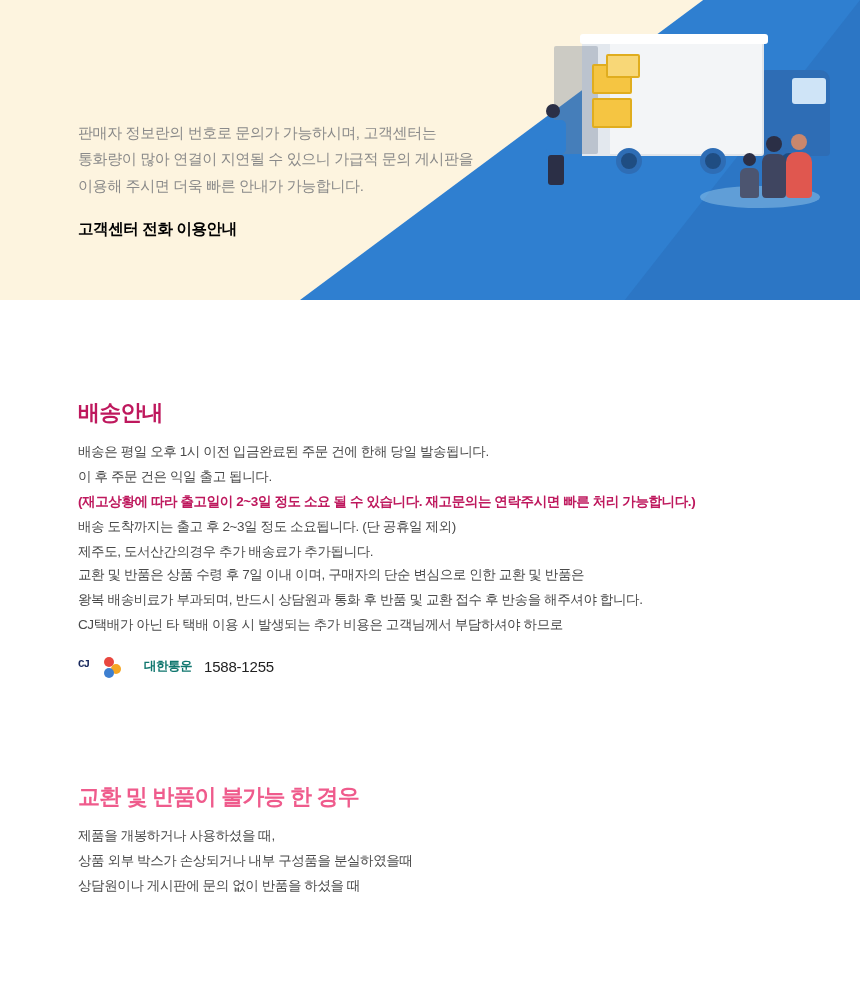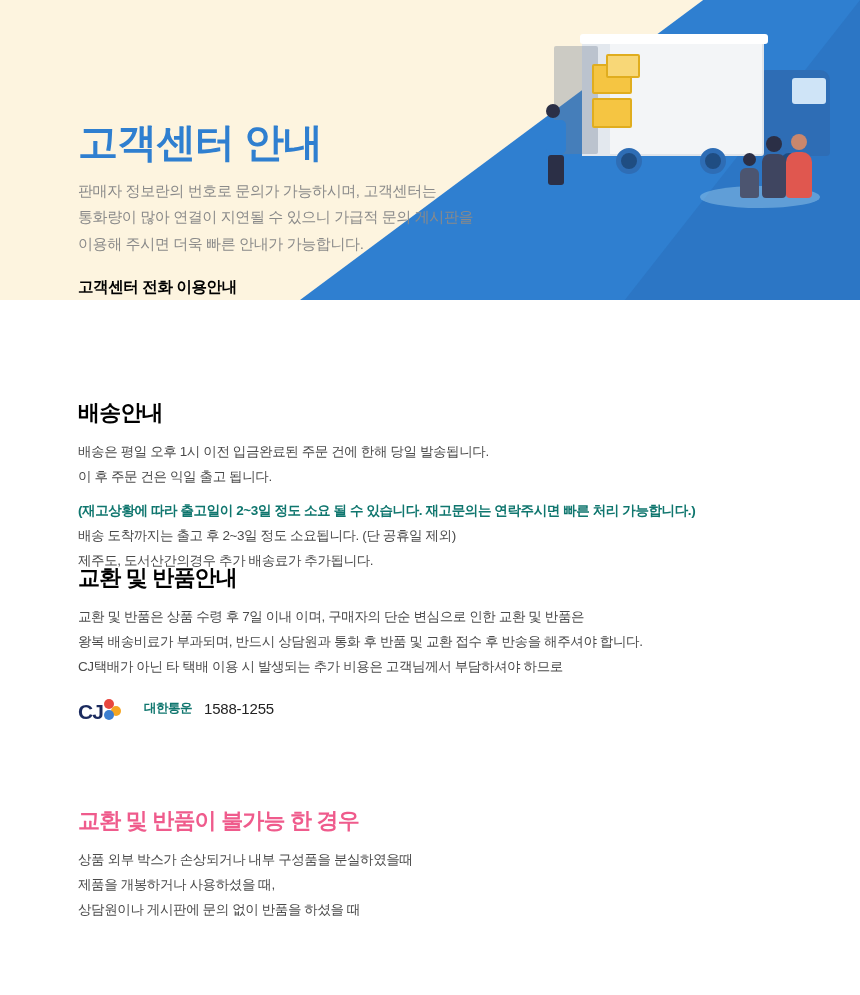--- a/index.html
+++ b/index.html
@@ -188,53 +188,53 @@
     font-size: 15.5px;
     color: #000000;
     font-weight: bold;
     line-height: 1.75;
     letter-spacing: -0.4px;
   }
   .section { margin-top: 0; }
   .sec-title {
     font-size: 22px;
     font-weight: bold;
-    color: #000000;
+    color: #be185d;
     letter-spacing: -0.8px;
     margin: 0 0 12px 0;
   }
   .sec-title.pink { color: #ef5b8c; }
   .sec-line {
     font-size: 13.5px;
     color: #4a4a4a;
     line-height: 1.85;
     letter-spacing: -0.4px;
   }
-  .sec-line.highlight { color: #0f766e; font-weight: bold; margin-top: 9px; }
+  .sec-line.highlight { color: #be185d; font-weight: bold; }
 
   .s-delivery { position: absolute; left: 78px; top: 398px; width: 720px; }
   .s-exchange { position: absolute; left: 78px; top: 563px; width: 720px; }
-  .s-nonrefund { position: absolute; left: 78px; top: 782px; width: 720px; margin-top: 24px; }
+  .s-nonrefund { position: absolute; left: 78px; top: 782px; width: 720px; }
 
   
   .cj-row {
     display: flex;
     align-items: center;
     gap: 8px;
     margin-top: 18px;
   }
   .cj-mark {
     position: relative;
     width: 58px;
     height: 22px;
   }
   .cj-letters {
-    font-family: Liberation Sans, sans-serif;
-    font-weight: bold;
-    font-size: 21px;
+    font-family: Liberation Mono, monospace;
+    font-weight: bold;
+    font-size: 11px;
     color: #1a2a5e;
     letter-spacing: -1px;
     position: absolute;
     left: 0;
     top: 2px;
   }
   .cj-dot { position: absolute; border-radius: 50%; }
   .cj-dot.d1 { width: 10px; height: 10px; background: #e8473f; left: 26px; top: 1px; }
   .cj-dot.d2 { width: 10px; height: 10px; background: #f5a623; left: 33px; top: 8px; }
   .cj-dot.d3 { width: 10px; height: 10px; background: #3d7fd0; left: 26px; top: 12px; }
@@ -291,21 +291,20 @@
             <div class="body"></div>
         </div>
         <div class="person fam-adult-b">
           <div class="head"></div>
             <div class="body"></div>
         </div>
       </div>
     </div>
 
     <div class="hero-text">
-      <h1 class="hero-title">고객센터 안내</h1>
       <p class="hero-desc">
         <span>판매자 정보란의 번호로 문의가 가능하시며, 고객센터는</span><br>
         <span>통화량이 많아 연결이 지연될 수 있으니 가급적 문의 게시판을</span><br>
         <span>이용해 주시면 더욱 빠른 안내가 가능합니다.</span>
       </p>
       <div class="hero-hours">
         <span>고객센터 전화 이용안내</span><br>
         
       </div>
     </div>
@@ -314,37 +313,36 @@
   <div class="section s-delivery">
     <h2 class="sec-title">배송안내</h2>
     <div class="sec-line">배송은 평일 오후 1시 이전 입금완료된 주문 건에 한해 당일 발송됩니다.</div>
     <div class="sec-line">이 후 주문 건은 익일 출고 됩니다.</div>
     <div class="sec-line highlight">(재고상황에 따라 출고일이 2~3일 정도 소요 될 수 있습니다. 재고문의는 연락주시면 빠른 처리 가능합니다.)</div>
     <div class="sec-line">배송 도착까지는 출고 후 2~3일 정도 소요됩니다. (단 공휴일 제외)</div>
     <div class="sec-line">제주도, 도서산간의경우 추가 배송료가 추가됩니다.</div>
   </div>
 
   <div class="section s-exchange">
-    <h2 class="sec-title">교환 및 반품안내</h2>
     <div class="sec-line">교환 및 반품은 상품 수령 후 7일 이내 이며, 구매자의 단순 변심으로 인한 교환 및 반품은</div>
     <div class="sec-line">왕복 배송비료가 부과되며, 반드시 상담원과 통화 후 반품 및 교환 접수 후 반송을 해주셔야 합니다.</div>
     <div class="sec-line">CJ택배가 아닌 타 택배 이용 시 발생되는 추가 비용은 고객님께서 부담하셔야 하므로</div>
 
     <div class="cj-row">
       <div class="cj-mark">
         <span class="cj-letters">CJ</span>
         <span class="cj-dot d1"></span>
         <span class="cj-dot d2"></span>
         <span class="cj-dot d3"></span>
       </div>
       <span class="cj-name">대한통운</span>
       <span class="cj-phone">1588-1255</span>
     </div>
   </div>
 
   <div class="section s-nonrefund">
     <h2 class="sec-title pink">교환 및 반품이 불가능 한 경우</h2>
+    <div class="sec-line">제품을 개봉하거나 사용하셨을 때,</div>
     <div class="sec-line">상품 외부 박스가 손상되거나 내부 구성품을 분실하였을때</div>
-    <div class="sec-line">제품을 개봉하거나 사용하셨을 때,</div>
     <div class="sec-line">상담원이나 게시판에 문의 없이 반품을 하셨을 때</div>
   </div>
 
 </div>
 
 </body></html>

